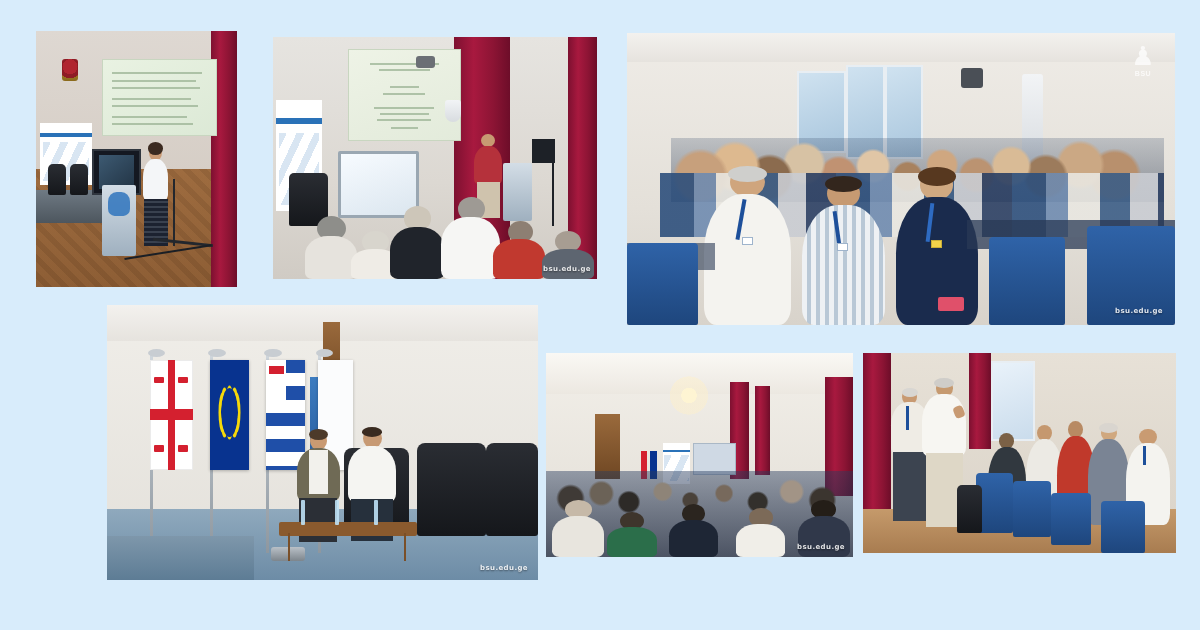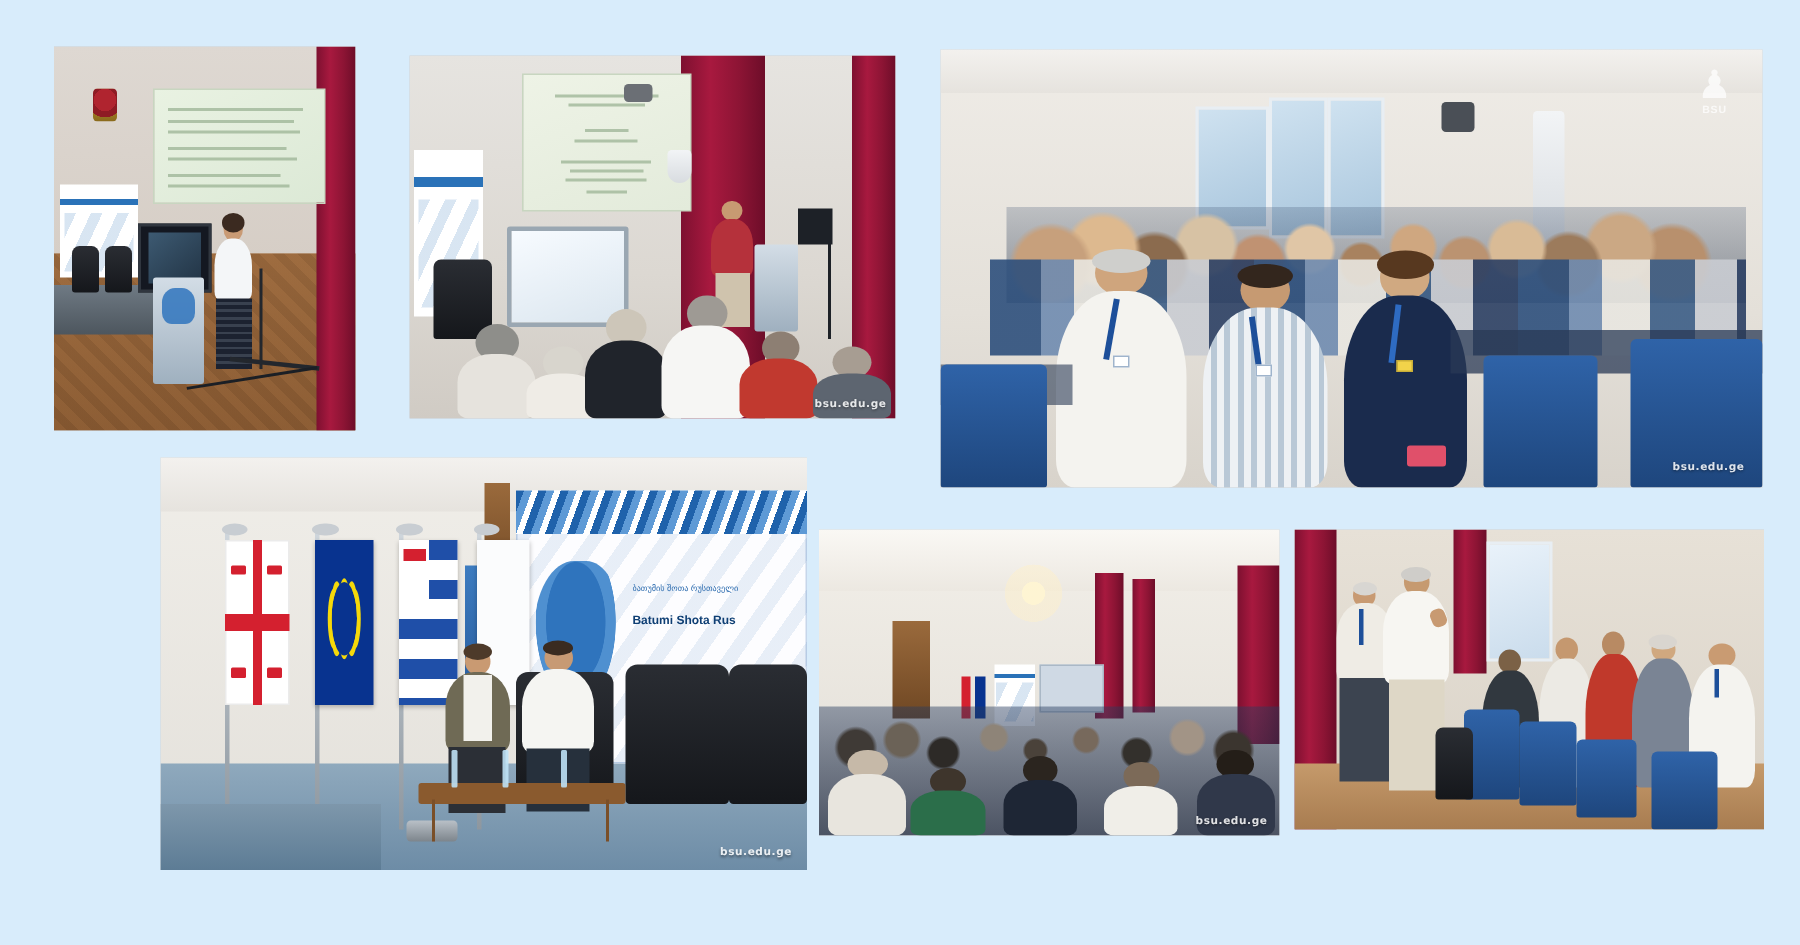--- a/index.html
+++ b/index.html
@@ -304,28 +304,20 @@
     </div>
   </div>
 
   <div class="photo" id="p4" style="left: 107px; top: 305px; width: 431px; height: 275px;">
     <div class="scene">
       <div class="wall bright" style="background:linear-gradient(180deg,#f0eee9,#e3e0da);"></div>
       <div class="ceiling" style="height:13%;"></div>
       <div class="door" style="left:50%; top:6%; width:4%; height:26%;"></div>
       <div class="floorcarp" style="height:26%;"></div>
 
-      <div class="bsubanner" style="left:55%; top:8%; width:45%; height:66%;">
-        <div class="topwave"></div>
-        <div class="pattern"></div>
-        <div class="headmark"></div>
-        <div class="ttl-ka">ბათუმის შოთა რუსთაველი</div>
-        <div class="ttl-en">Batumi Shota Rus</div>
-        <div class="abbr">BSU</div>
-      </div>
 
       <div style="position:absolute; left:47%; top:26%; width:6%; height:48%;
            background:linear-gradient(180deg,#3d7cc0,#1e4d8c);"></div>
 
       <div>
         <div class="flagpole" style="left:10%; top:18%; height:72%;"></div>
         <div class="flagcloth" style="left:10%; top:20%; width:10%; height:40%;
              background:#ffffff;
              box-shadow:inset 0 0 0 1px rgba(0,0,0,.08);"></div>
         <div style="position:absolute; left:10%; top:20%; width:10%; height:40%;

